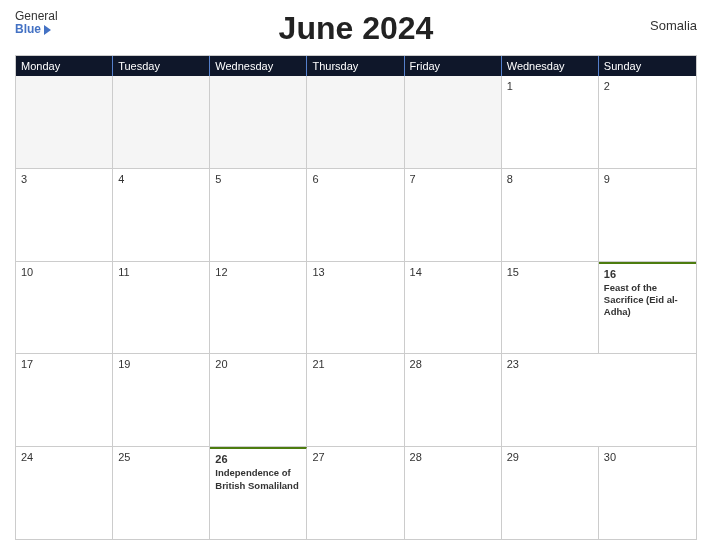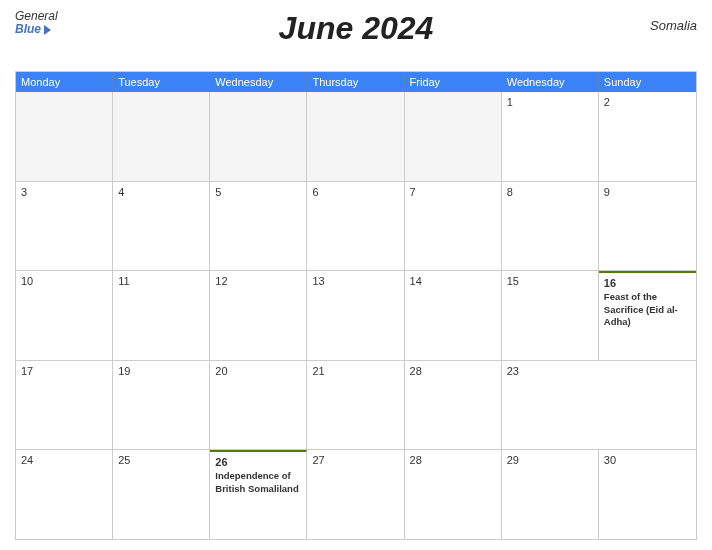--- a/index.html
+++ b/index.html
@@ -18,22 +18,21 @@
       flex-direction: column;
       padding: 10px 15px;
     }
 
     
     .header {
       display: flex;
       align-items: center;
       justify-content: center;
       position: relative;
-      margin-bottom: 24px;
-      font-style: italic;
+      margin-bottom: 8px;
     }
 
     .logo {
       position: absolute;
       left: 0;
       top: 0;
       display: flex;
       flex-direction: column;
       align-items: flex-start;
       font-size: 11px;
@@ -86,21 +85,21 @@
       flex: 1;
       display: flex;
       flex-direction: column;
       border: 1px solid #ccc;
     }
 
     
     .day-headers {
       display: grid;
       grid-template-columns: repeat(7, 1fr);
-      background: #3b82f6;
+      background: #0f172a;
     }
 
     .day-header {
       color: #fff;
       font-size: 11px;
       padding: 4px 5px;
       text-align: left;
       font-weight: normal;
       border-right: 1px solid #5580cc;
     }

